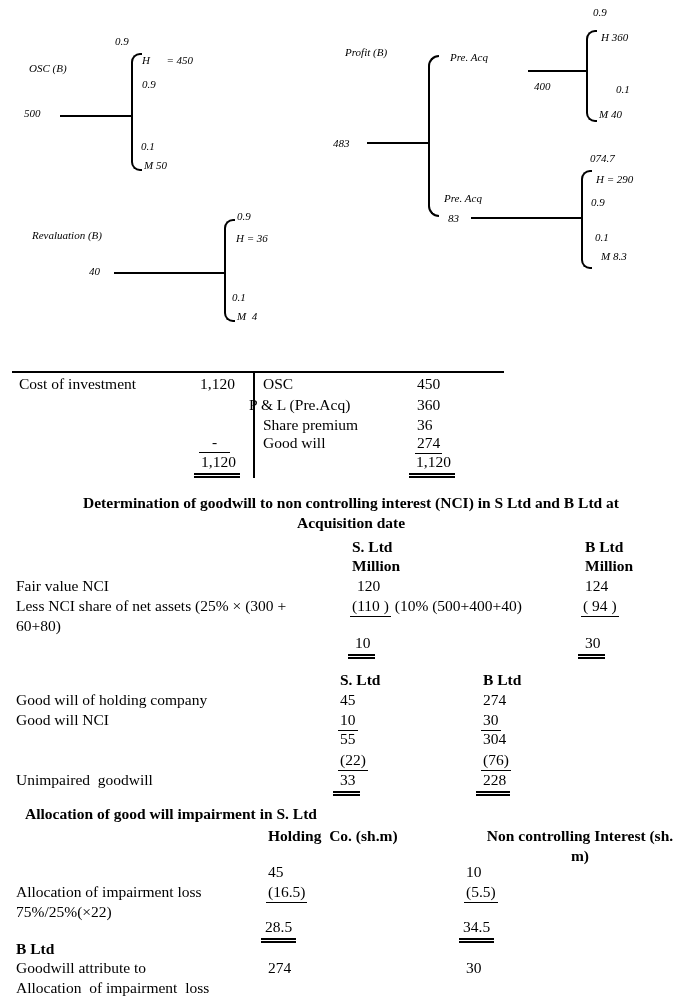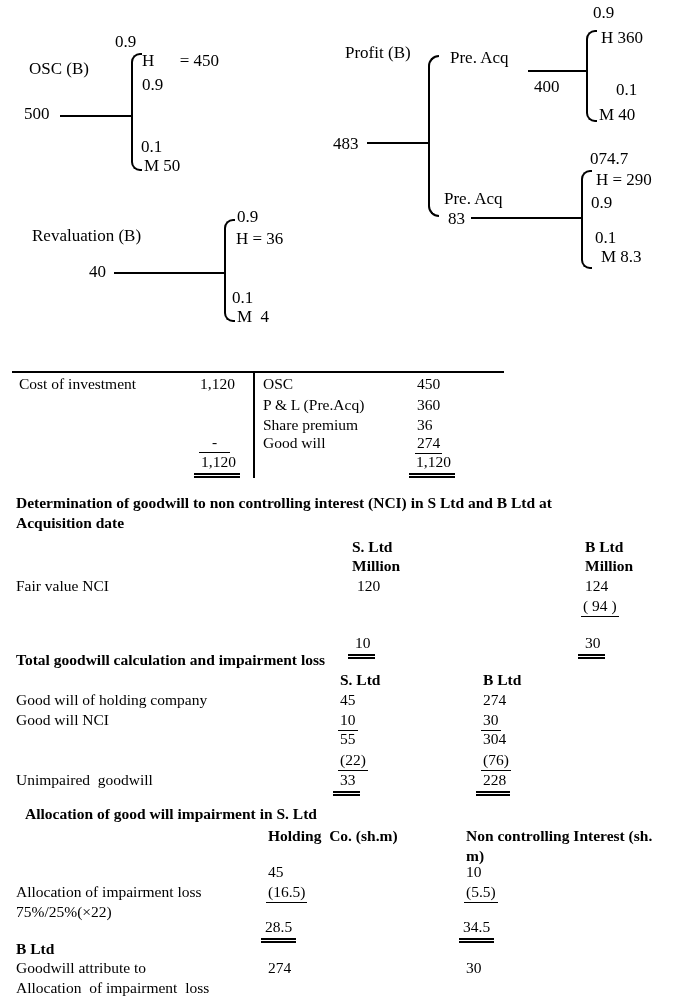--- a/index.html
+++ b/index.html
@@ -1,22 +1,22 @@
 <!DOCTYPE html>
 <html><head>
 <meta charset="utf-8">
 <style>
   html,body{margin:0;padding:0;background:#fff;}
   .page{position:relative;width:696px;height:1000px;background:#ffffff;
         font-family:"Liberation Serif","DejaVu Serif",serif;color:#000;
         font-size:15.5px;line-height:20px;overflow:hidden;}
   .t{position:absolute;white-space:pre;}
   .wrap{white-space:pre-wrap;}
-  .b{font-weight:bold;}
-  .tt{font-size:17px;line-height:21px;}
+  .b{font-weight:bold;text-align:center;}
+  .tt{font-size:11px;line-height:21px;font-style:italic;}
   .u{display:inline-block;border-bottom:1.5px solid #000;padding:0 2px 0 2px;}
   .uu{display:inline-block;border-bottom:5px double #000;padding:0 4px 1px 7px;}
   .hline{position:absolute;height:0;border-top:2px solid #000;}
   .vline{position:absolute;width:0;border-left:2px solid #000;}
   .brace{position:absolute;width:9px;border-left:2px solid #000;border-top:2px solid #000;
          border-bottom:2px solid #000;border-radius:9px 0 0 9px;}
   .ctr{text-align:center;}
 </style>
 </head>
 <body>
@@ -63,44 +63,46 @@
   <div class="hline" style="left:114px;top:272px;width:110px"></div>
   <span class="t tt" style="left:232px;top:287px">0.1</span>
   <span class="t tt" style="left:237px;top:306px">M  4</span>
 
   <div class="hline" style="left:12px;top:371px;width:492px"></div>
   <div class="vline" style="left:253px;top:373px;height:105px"></div>
   <span class="t" style="left:19px;top:374px">Cost of investment</span>
   <span class="t" style="left:200px;top:374px">1,120</span>
   <span class="t" style="left:263px;top:374px">OSC</span>
   <span class="t" style="left:417px;top:374px">450</span>
-  <span class="t" style="left:263px;top:395px">P &amp; L (Pre.Acq)</span>
+  <span class="t" style="left:249px;top:395px">P &amp; L (Pre.Acq)</span>
   <span class="t" style="left:417px;top:395px">360</span>
   <span class="t" style="left:263px;top:415px">Share premium</span>
   <span class="t" style="left:417px;top:415px">36</span>
   <span class="t" style="left:263px;top:433px">Good will</span>
   <span class="t u" style="left:415px;top:433px">274</span>
   <span class="t u ctr" style="left:199px;top:432px;width:27px">-</span>
   <span class="t uu" style="left:194px;top:452px">1,120</span>
   <span class="t uu" style="left:409px;top:452px">1,120</span>
 
   <div class="t b wrap" style="left:16px;top:493px;width:670px">Determination of goodwill to non controlling interest (NCI) in S Ltd and B Ltd at
 Acquisition date</div>
   <span class="t b" style="left:352px;top:537px">S. Ltd</span>
   <span class="t b" style="left:352px;top:556px">Million</span>
   <span class="t b" style="left:585px;top:537px">B Ltd</span>
   <span class="t b" style="left:585px;top:556px">Million</span>
   <span class="t" style="left:16px;top:576px">Fair value NCI</span>
   <span class="t" style="left:357px;top:576px">120</span>
   <span class="t" style="left:585px;top:576px">124</span>
+  <div class="t wrap" style="left:16px;top:596px;width:330px">Less NCI share of net assets (25% × (300 +
+60+80)</div>
+  <span class="t" style="left:350px;top:596px"><span class="u">(110 )</span> <span>(10% (500+400+40)</span></span>
   <span class="t u" style="left:581px;top:596px">( 94 )</span>
   <span class="t uu" style="left:348px;top:633px">10</span>
   <span class="t uu" style="left:578px;top:633px">30</span>
 
-  <div class="t b" style="left:16px;top:650px">Total goodwill calculation and impairment loss</div>
   <span class="t b" style="left:340px;top:670px">S. Ltd</span>
   <span class="t b" style="left:483px;top:670px">B Ltd</span>
   <span class="t" style="left:16px;top:690px">Good will of holding company</span>
   <span class="t" style="left:340px;top:690px">45</span>
   <span class="t" style="left:483px;top:690px">274</span>
   <span class="t" style="left:16px;top:710px">Good will NCI</span>
   <span class="t u" style="left:338px;top:710px">10</span>
   <span class="t u" style="left:481px;top:710px">30</span>
   <span class="t" style="left:340px;top:729px">55</span>
   <span class="t" style="left:483px;top:729px">304</span>

